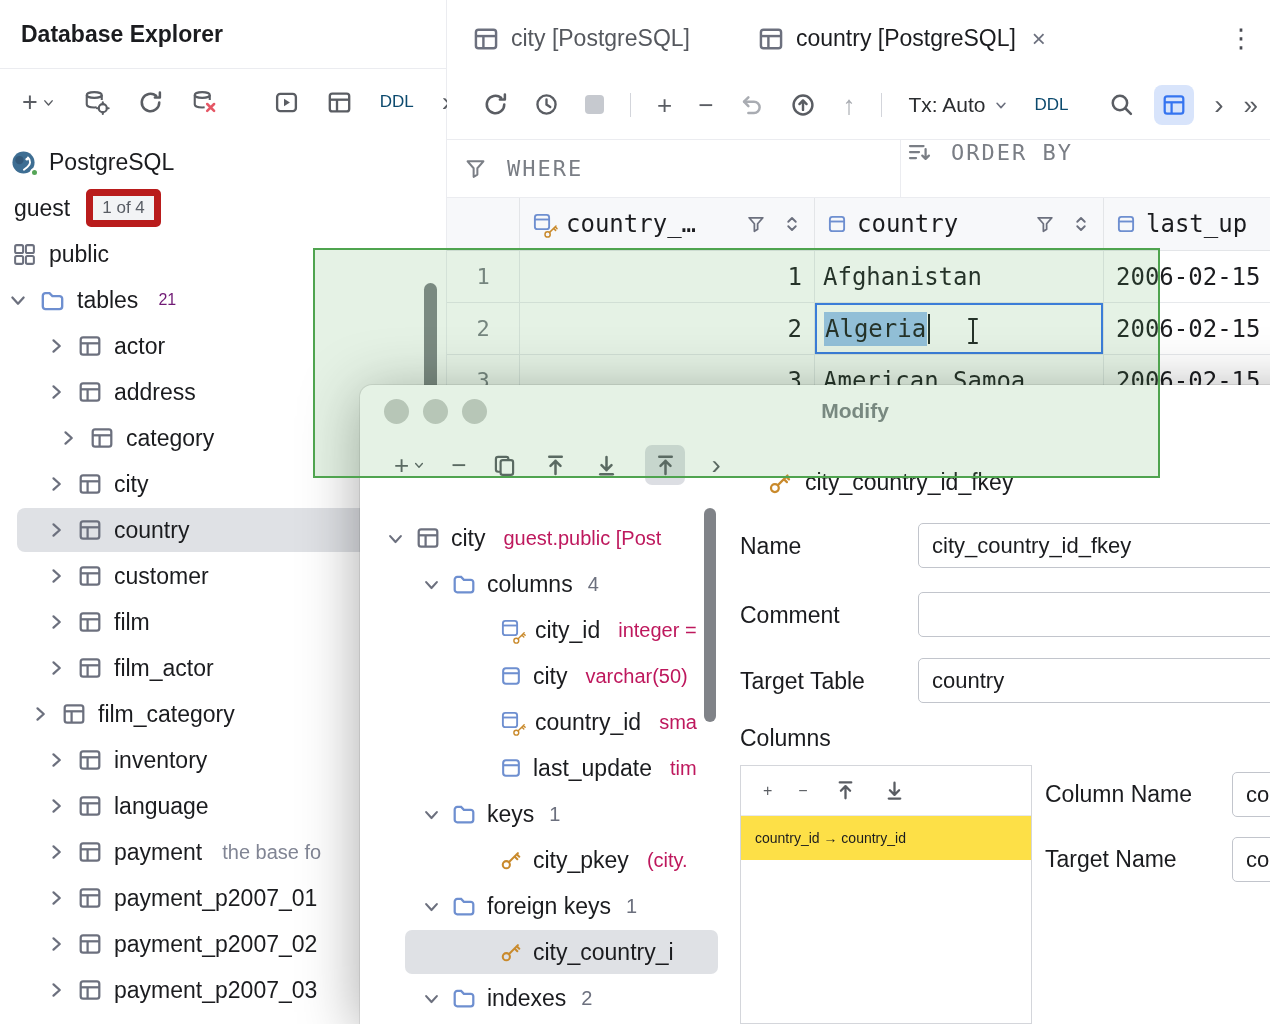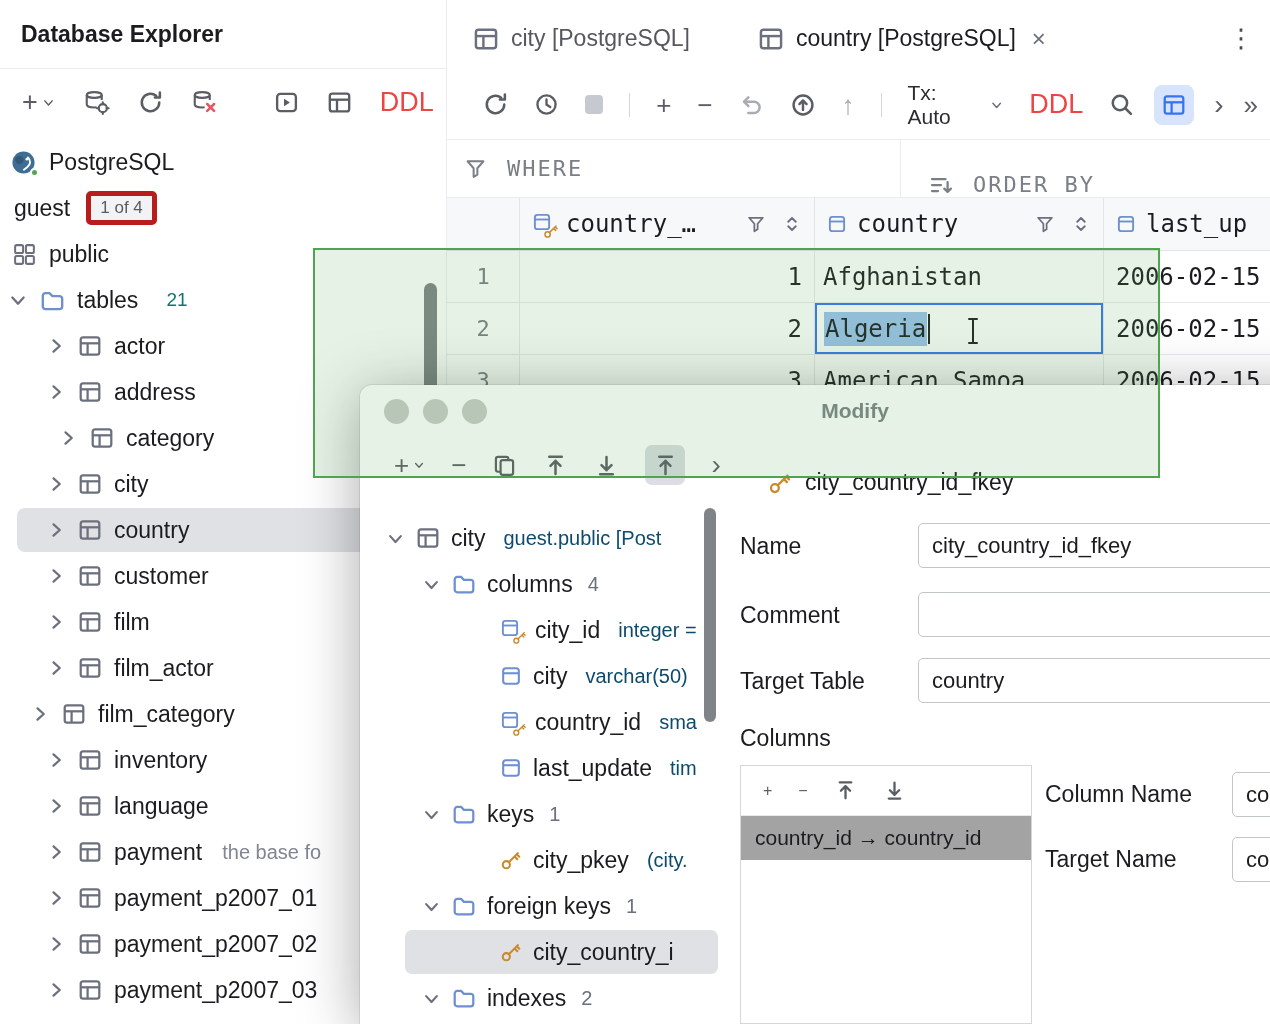--- a/index.html
+++ b/index.html
@@ -7,28 +7,28 @@
 .app{position:relative;width:1270px;height:1024px;background:#fff;overflow:hidden;
      font-family:"Liberation Sans",sans-serif;color:#1b1c1f}
 .ic{display:inline-flex;align-items:center;justify-content:center;flex:none}
 svg{display:block}
 
 
 .left{position:absolute;left:0;top:0;width:447px;height:1024px;background:#fff;border-right:1px solid #EBECF0}
 .lp-title{height:69px;display:flex;align-items:center;padding-left:21px;font-size:23px;font-weight:700;border-bottom:1px solid #EBECF0}
 .lp-toolbar{height:66px;display:flex;align-items:center;gap:28px;padding-left:22px;color:#5A5D63}
 .tb-sep{width:1px;height:24px;background:#D3D5DB}
-.tb-text{font-size:27px;color:#ef4444}
+.tb-text{font-size:17px;color:#0c4a6e}
 .tree{padding-top:4px}
 .trow{position:relative;height:46px;display:flex;align-items:center;gap:12px;font-size:23px;white-space:nowrap}
 .trow.sel::before{content:"";position:absolute;left:17px;right:3px;top:1px;bottom:1px;background:#DFE1E5;border-radius:8px;z-index:0}
 .trow>*{position:relative;z-index:1}
-.tcount{color:#0f766e;font-size:19px;margin-left:16px}
+.tcount{color:#701a75;font-size:16px;margin-left:8px}
 .tmeta{color:#818594;font-size:20px;margin-left:8px}
-.badge{font-size:17px;color:#585C64;background:#F2F3F5;border:5px solid #b91c1c;border-radius:5px;padding:2px 9px;margin-left:4px}
+.badge{font-size:17px;color:#585C64;background:#F2F3F5;border:7px solid #b91c1c;border-radius:5px;padding:2px 9px;margin-left:4px}
 .pgwrap{position:relative}
 .status-dot{position:absolute;right:-2px;bottom:-1px;width:9px;height:9px;border-radius:50%;background:#55A557;border:2px solid #fff}
 .lp-scroll{position:absolute;left:424px;top:283px;width:13px;height:108px;border-radius:7px;background:#72767B;opacity:.9;z-index:5}
 .gray-ic{color:#6C707E}
 .blue-ic{color:#6E8FD0}
 .gold-ic{color:#C98A2C}
 .stack{position:relative;width:24px;height:24px}
 .stack .base{position:absolute;left:0;top:0}
 .stack .over{position:absolute;right:-3px;bottom:-3px}
 
@@ -46,21 +46,21 @@
 .etb .glyph{font-size:26px;line-height:1}
 .dis{color:#A9ACB2}
 .stop-sq{width:19px;height:19px;background:#C6C9CF;border-radius:4px}
 .tx{display:flex;align-items:center;gap:9px;font-size:21px;color:#2b2d30}
 .etb-right{margin-left:auto;display:flex;align-items:center;gap:20px;padding-right:12px}
 .hlbox{width:40px;height:40px;background:#D8E4FB;border-radius:8px;display:flex;align-items:center;justify-content:center;color:#3574F0}
 
 
 .frow{position:absolute;left:447px;top:140px;width:823px;height:58px;border-bottom:1px solid #EBECF0;display:flex;align-items:center;font-family:"DejaVu Sans Mono",monospace;font-size:22px;letter-spacing:2px;color:#7A7E85;background:#fff}
 .wsec{display:flex;align-items:center;gap:20px;padding-left:17px;width:453px;height:100%}
-.osec{display:flex;align-items:flex-end;gap:20px;padding-left:28px;height:100%;border-left:1px solid #EBECF0}
+.osec{display:flex;align-items:flex-start;gap:20px;padding-left:6px;height:100%;border-left:1px solid #EBECF0}
 
 
 .grid{position:absolute;left:447px;top:198px;width:823px;font-family:"DejaVu Sans Mono",monospace;font-size:24px}
 .ghead{display:flex;height:53px;background:#F7F8FA;border-bottom:1px solid #E3E5E8}
 .hcell{display:flex;align-items:center;gap:10px;padding:0 12px;border-right:1px solid #E3E5E8;overflow:hidden;white-space:nowrap}
 .hgrp{margin-left:auto;display:flex;align-items:center;gap:16px;color:#6C707E}
 .gc0{width:73px;justify-content:center}
 .gc1{width:295px}
 .gc2{width:289px}
 .gc3{width:166px;border-right:none!important}
@@ -83,29 +83,29 @@
 .dlg-title{height:52px;position:relative;display:flex;align-items:center;justify-content:center;font-size:21px;font-weight:700;color:#7E8287}
 .lights{position:absolute;left:24px;top:14px;display:flex;gap:14px}
 .light{width:25px;height:25px;border-radius:50%;background:#C9CBC9}
 .dlg-toolbar{height:56px;display:flex;align-items:center;gap:26px;padding-left:34px;color:#5A5D63}
 .dlg-toolbar .glyph{font-size:26px;line-height:1}
 .graybox{width:40px;height:40px;background:#DCDEE3;border-radius:7px;display:flex;align-items:center;justify-content:center;color:#5A5D63}
 .dtree{position:absolute;left:0;top:130px;width:362px;bottom:0;overflow:hidden}
 .dtrow{position:relative;height:46px;display:flex;align-items:center;gap:11px;font-size:23px;white-space:nowrap}
 .dtrow.sel::before{content:"";position:absolute;left:45px;right:4px;top:1px;bottom:1px;background:#DFE1E5;border-radius:7px;z-index:0}
 .dtrow>*{position:relative;z-index:1}
-.dmeta{color:#0c4a6e;font-size:20px;margin-left:7px}
+.dmeta{color:#be185d;font-size:20px;margin-left:7px}
 .dcount{color:#6C707E;font-size:20px;margin-left:4px}
 .dlg-scroll{position:absolute;left:344px;top:123px;width:12px;height:214px;border-radius:6px;background:#72767B;opacity:.9}
 .flabel{position:absolute;font-size:23px;color:#1b1c1f}
 .finput{position:absolute;height:45px;border:1px solid #C2C5CC;border-radius:5px;font-family:"Liberation Sans",sans-serif;font-size:22px;color:#1b1c1f;padding:0 13px;background:#fff;outline:none}
 .fhead{position:absolute;left:408px;top:84px;display:flex;align-items:center;gap:13px;font-size:23px}
 .colpanel{position:absolute;left:380px;top:380px;width:292px;height:259px;border:1px solid #D4D6DB;background:#fff}
 .colpanel-tb{height:50px;display:flex;align-items:center;gap:26px;padding-left:22px;color:#5A5D63;border-bottom:1px solid #E7E9EC}
-.maprow{height:44px;background:#a3a3a3;display:flex;align-items:center;padding-left:14px;font-size:21px}
+.maprow{height:44px;background:#fde047;display:flex;align-items:center;padding-left:14px;font-size:14px}
 </style>
 </head>
 <body>
 
 <svg width="0" height="0" style="position:absolute" aria-hidden="true">
 <defs>
 <symbol id="i-chev-r" viewBox="0 0 16 16">
         <path d="M6 3.5 L11 8 L6 12.5" fill="none" stroke="currentColor" stroke-width="1.8" stroke-linecap="round" stroke-linejoin="round"></path>
       </symbol>
 <symbol id="i-chev-d" viewBox="0 0 16 16">

